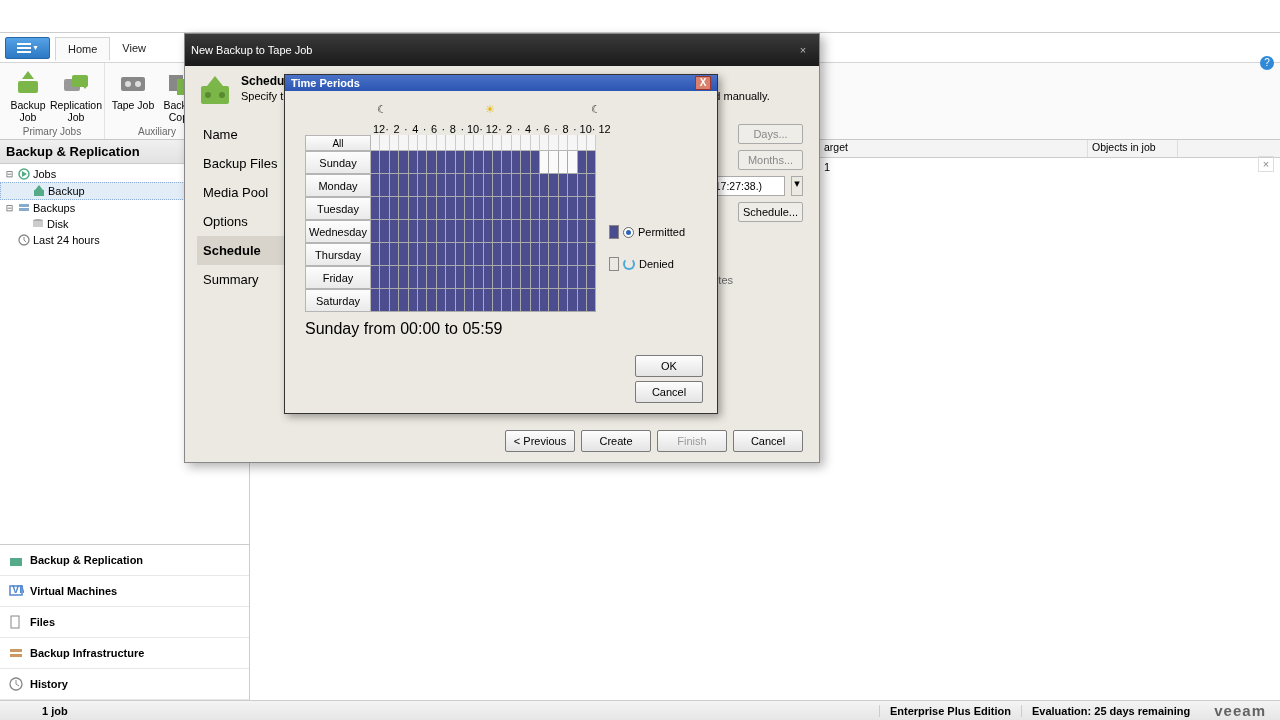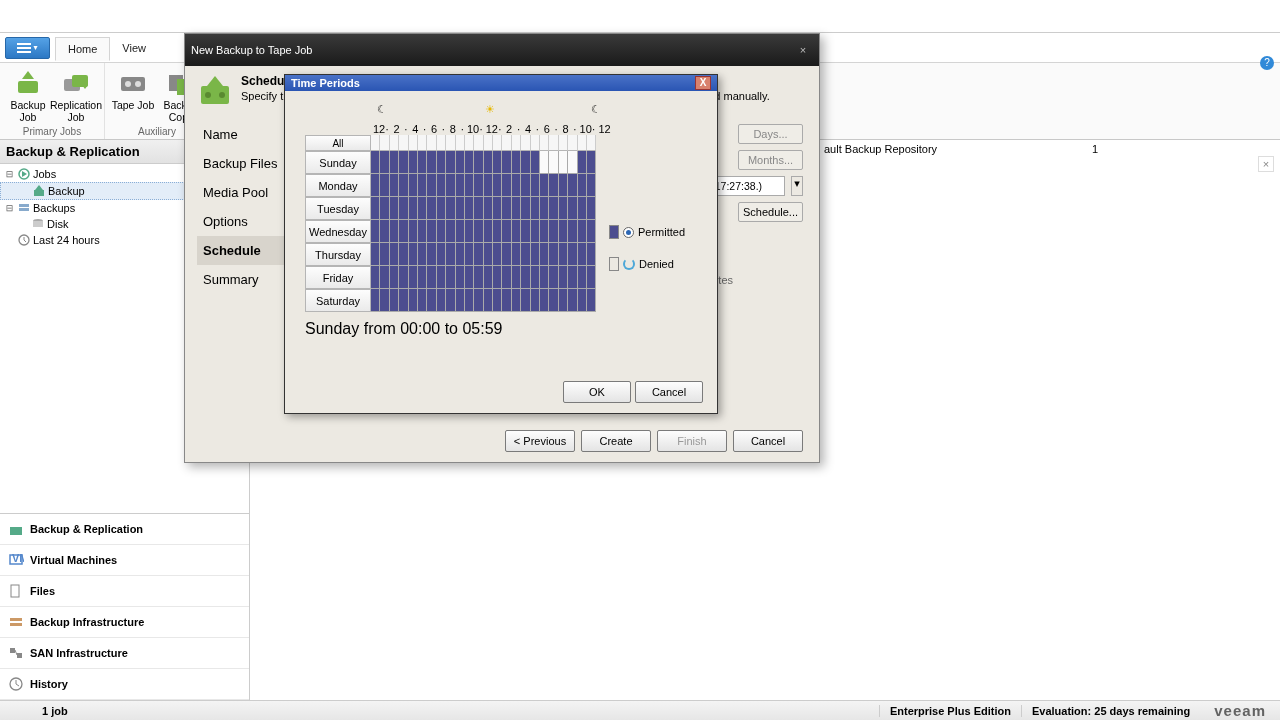--- a/index.html
+++ b/index.html
@@ -83,21 +83,21 @@
 .tp-cells { display: flex; }
 .tp-cell { width: 9.4px; height: 23px; border-right: 1px solid #aaa; border-bottom: 1px solid #aaa; background: #4c4d8f; }
 .tp-cell.den { background: #fafafa; }
 .tp-legend { position: absolute; left: 324px; top: 150px; display: flex; flex-direction: column; gap: 18px; }
 .tp-leg-item { display: flex; align-items: center; gap: 4px; }
 .tp-leg-box { width: 10px; height: 14px; border: 1px solid #888; }
 .tp-leg-box.perm { background: #4c4d8f; }
 .tp-radio { width: 11px; height: 11px; border-radius: 50%; border: 1px solid #666; background: #fff; position: relative; }
 .tp-radio.sel::after { content:""; position:absolute; left:2px; top:2px; width:5px; height:5px; background:#2b66b3; border-radius:50%; }
 .tp-status { margin-top: 8px; font-size: 16px; }
-.tp-foot { position: absolute; bottom: 10px; right: 14px; display: flex; flex-direction: row; gap: 4px; }
+.tp-foot { position: absolute; bottom: 10px; right: 14px; display: flex; flex-direction: column; gap: 4px; }
 .tp-btn { width: 68px; height: 22px; border: 1px solid #7a7a7a; background: linear-gradient(#fdfdfd,#e4e4e4); border-radius: 2px; }
 
 .help-icon { position: absolute; right: 6px; top: 56px; width: 14px; height: 14px; background: #3089d8; border-radius: 50%; color: #fff; text-align: center; line-height: 14px; font-size: 10px; }
 .spinner { width: 12px; height: 12px; border: 2px solid #4ea8d8; border-top-color: transparent; border-radius: 50%; display: inline-block; }
 </style>
 </head>
 <body>
 
 <div class="title-bar"></div>
 
@@ -225,40 +225,35 @@
         </div>
       <div class="nav-item act">
           <svg viewBox="0 0 16 16">
             <rect x="2" y="4" width="12" height="3" fill="#c96"></rect>
             <rect x="2" y="9" width="12" height="3" fill="#c96"></rect>
           </svg>
           <span>Backup Infrastructure</span>
         </div>
       <div class="nav-item act">
           <svg viewBox="0 0 16 16">
-            <rect x="2" y="3" width="5" height="5" fill="#888"></rect>
-            <rect x="9" y="8" width="5" height="5" fill="#888"></rect>
-            <path d="M7 5 L9 10" stroke="#888"></path>
-          </svg>
-          <span>SAN Infrastructure</span>
-        </div>
-      <div class="nav-item act">
-          <svg viewBox="0 0 16 16">
             <circle cx="8" cy="8" r="6" fill="none" stroke="#888" stroke-width="1.3"></circle>
             <path d="M8 4 L8 8 L11 10" stroke="#888" fill="none"></path>
           </svg>
           <span>History</span>
         </div>
     </div>
   </div>
 
   <div class="grid-area">
     <div class="grid-close">×</div>
+    <div class="grid-head" style="margin-left:570px">
+      <div class="grid-col" style="width:268px">arget</div>
+      <div class="grid-col" style="width:90px">Objects in job</div>
+    </div>
     <div class="grid-row" style="margin-left:570px">
-      <div class="grid-cell" style="width:268px">ault Backup Repository</div>
       <div class="grid-cell" style="width:90px">1</div>
     </div>
   </div>
 </div>
 
 <div class="status-bar">
   <div class="sb-left">1 job</div>
   <div class="sb-mid">Enterprise Plus Edition</div>
   <div class="sb-right">Evaluation: 25 days remaining</div>
   <div class="veeam-logo">veeam</div>

